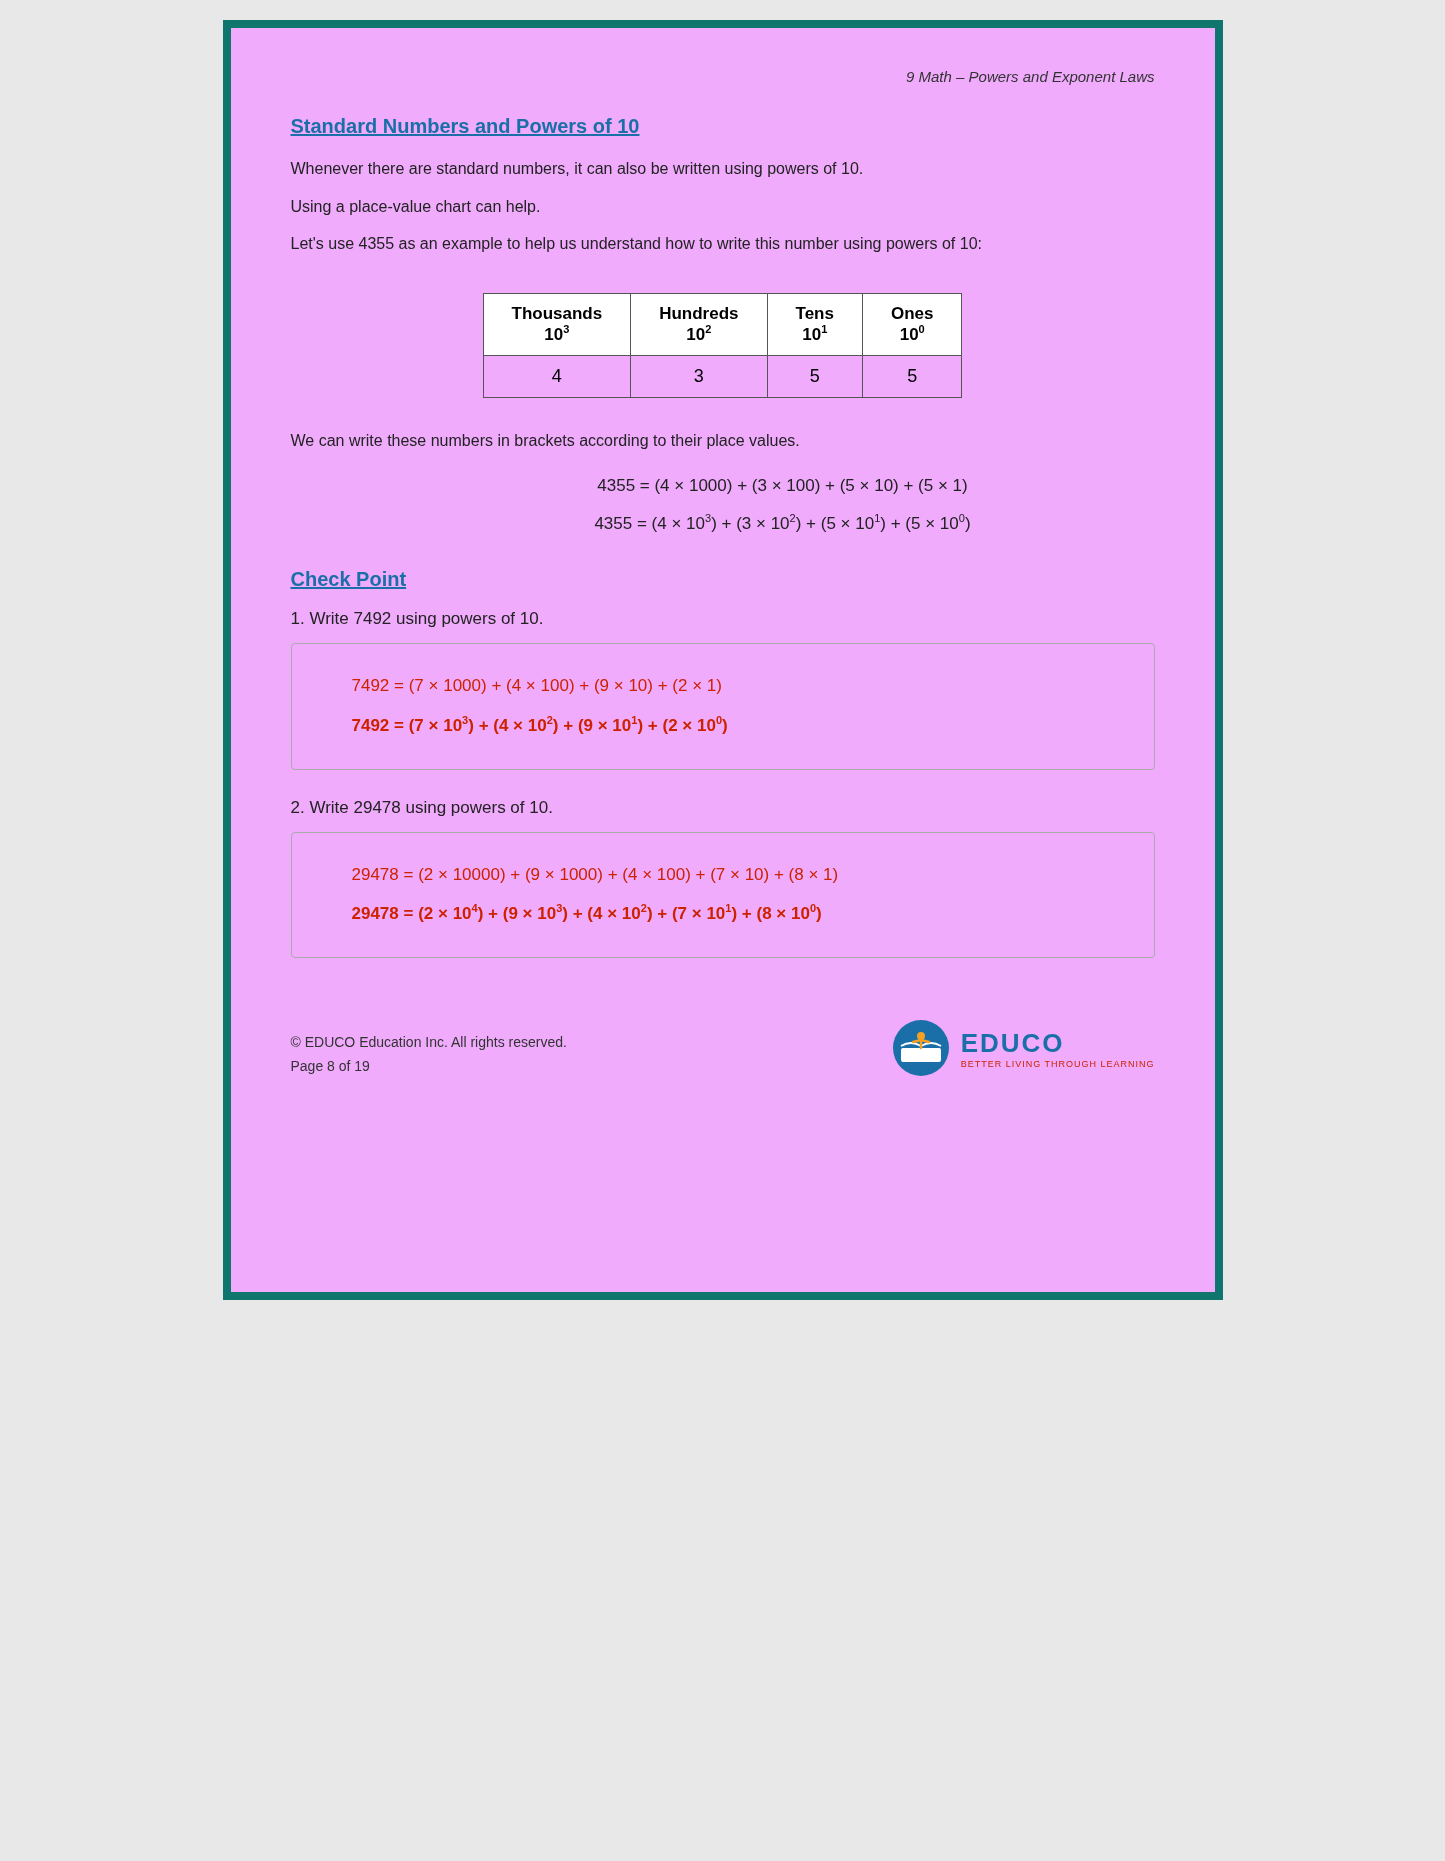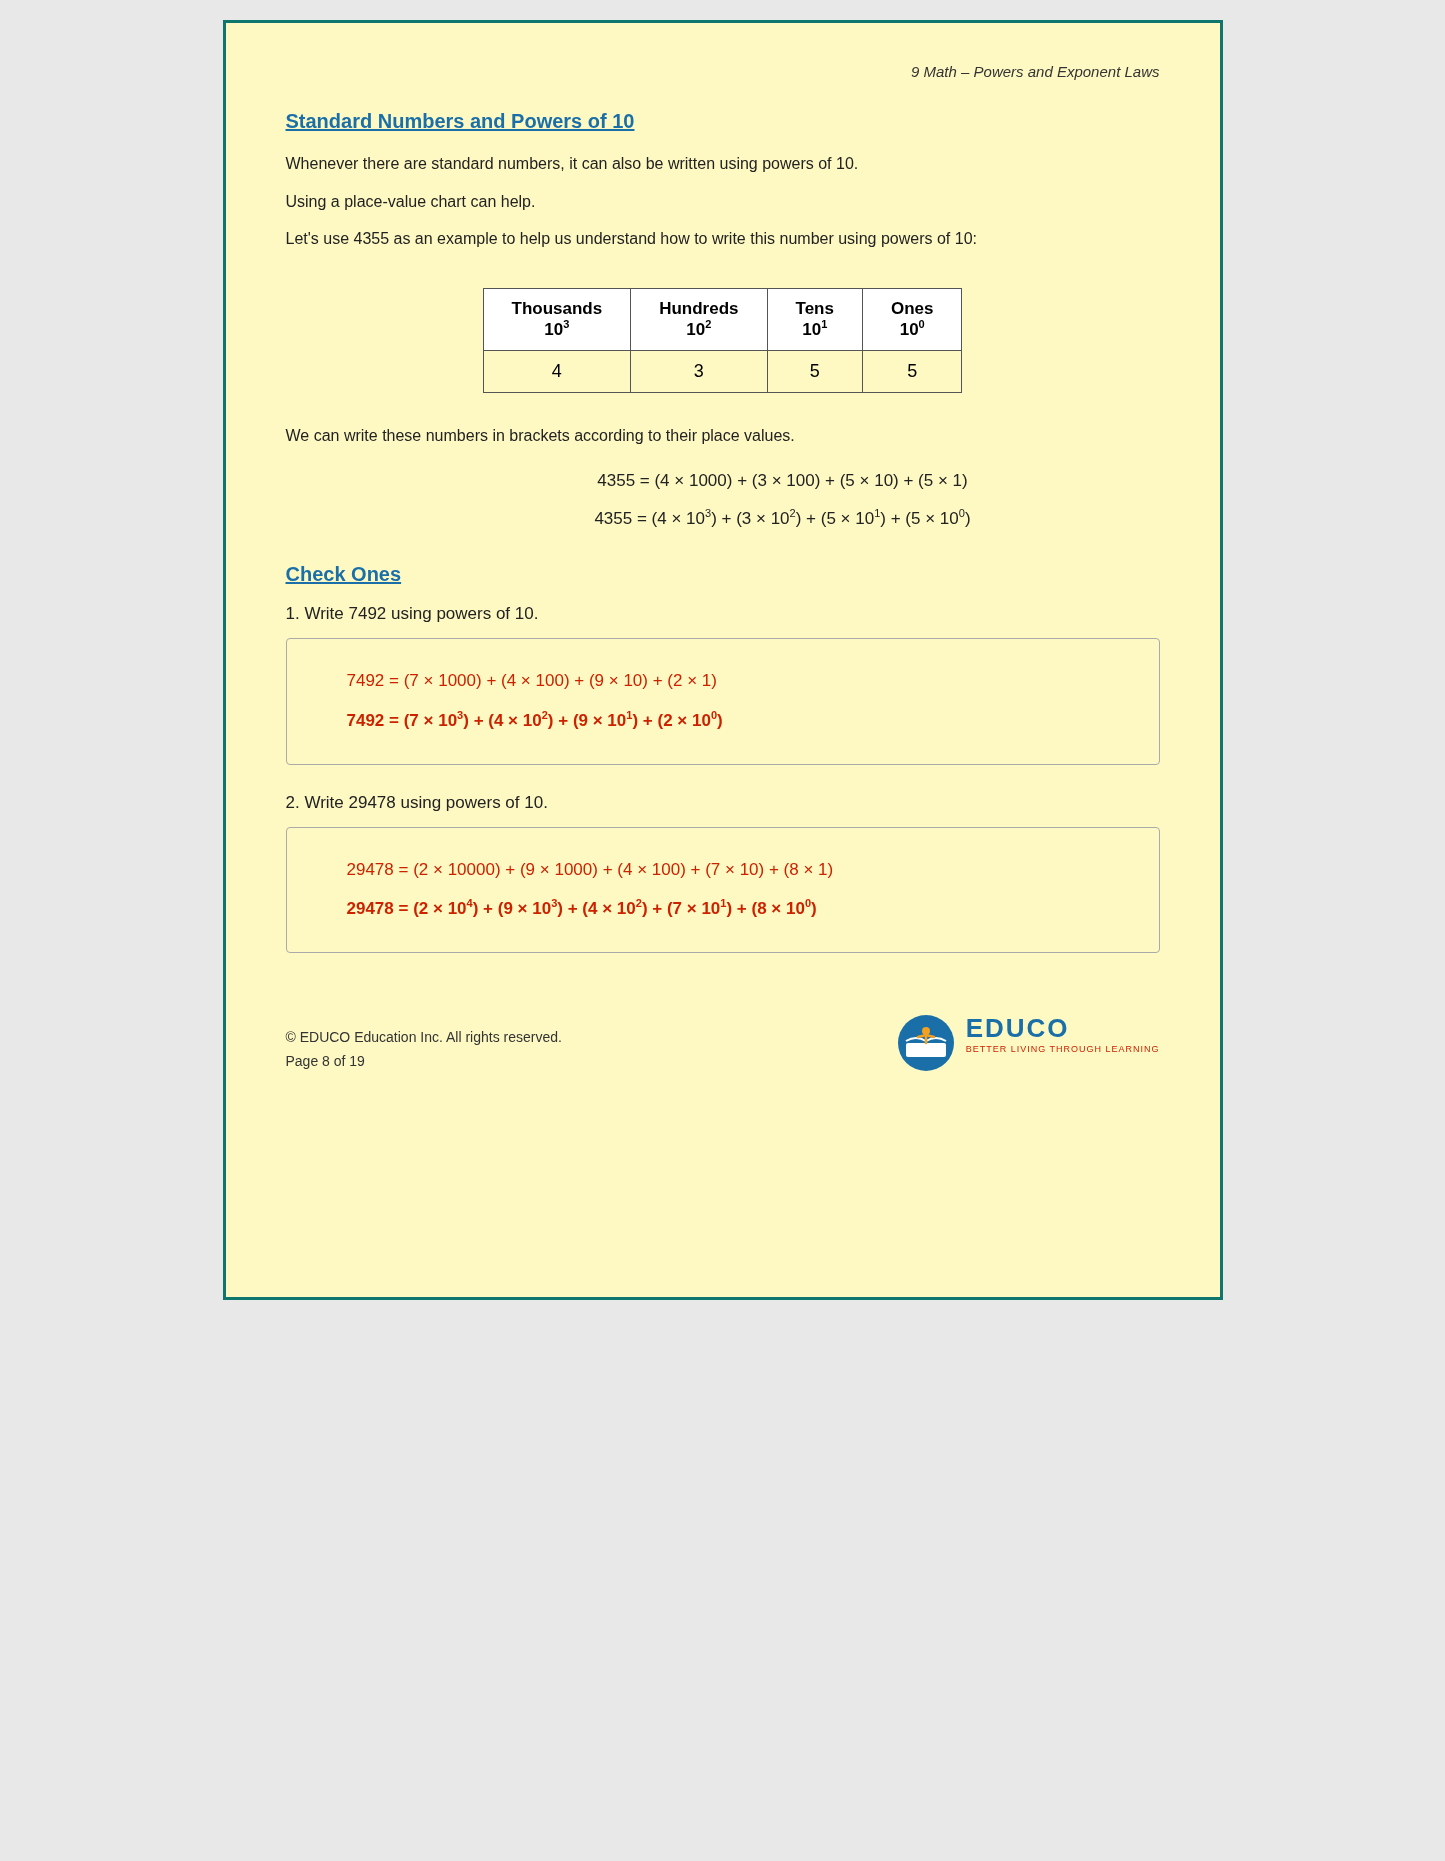--- a/index.html
+++ b/index.html
@@ -7,22 +7,22 @@
       background: #e8e8e8;
       display: flex;
       justify-content: center;
       align-items: flex-start;
       padding: 20px;
       font-family: 'Segoe UI', Arial, sans-serif;
     }
     .page {
       width: 1000px;
       min-height: 1280px;
-      background: #fef9c3;
-      border: 3px solid #0f766e;
+      background: #f0abfc;
+      border: 8px solid #0f766e;
       padding: 40px 60px 40px 60px;
       position: relative;
     }
     .header-line {
       text-align: right;
       font-size: 15px;
       color: #333;
       margin-bottom: 30px;
       font-style: italic;
     }
@@ -106,20 +106,21 @@
       justify-content: space-between;
       gap: 16px;
     }
     .footer-text {
       font-size: 14px;
       color: #333;
       line-height: 1.7;
     }
     .educo-logo {
       display: flex;
+      align-items: center;
       gap: 10px;
     }
     .educo-icon {
       width: 60px;
       height: 60px;
     }
     .educo-brand {
       display: flex;
       flex-direction: column;
       align-items: flex-start;
@@ -176,21 +177,21 @@
   <div class="equations-block">
     <div class="eq-line">
       4355 = (4 × 1000) + (3 × 100) + (5 × 10) + (5 × 1)
     </div>
     <div class="eq-line">
       4355 = (4 × 10<sup>3</sup>) + (3 × 10<sup>2</sup>) + (5 × 10<sup>1</sup>) + (5 × 10<sup>0</sup>)
     </div>
   </div>
 
   <div class="check-point-section">
-    <div class="section-title">Check Ones</div>
+    <div class="section-title">Check Point</div>
 
     <div class="question-text">1. Write 7492 using powers of 10.</div>
     <div class="answer-box">
       <div class="answer-line">
         7492 = (7 × 1000) + (4 × 100) + (9 × 10) + (2 × 1)
       </div>
       <div class="answer-line-bold">
         <strong>7492 = (7 × 10<sup>3</sup>) + (4 × 10<sup>2</sup>) + (9 × 10<sup>1</sup>) + (2 × 10<sup>0</sup>)</strong>
       </div>
     </div>

